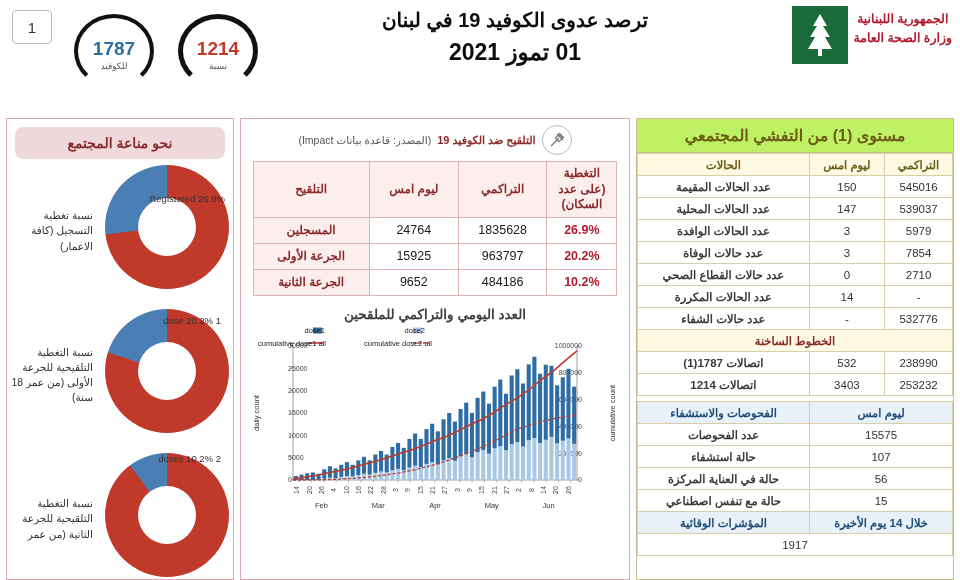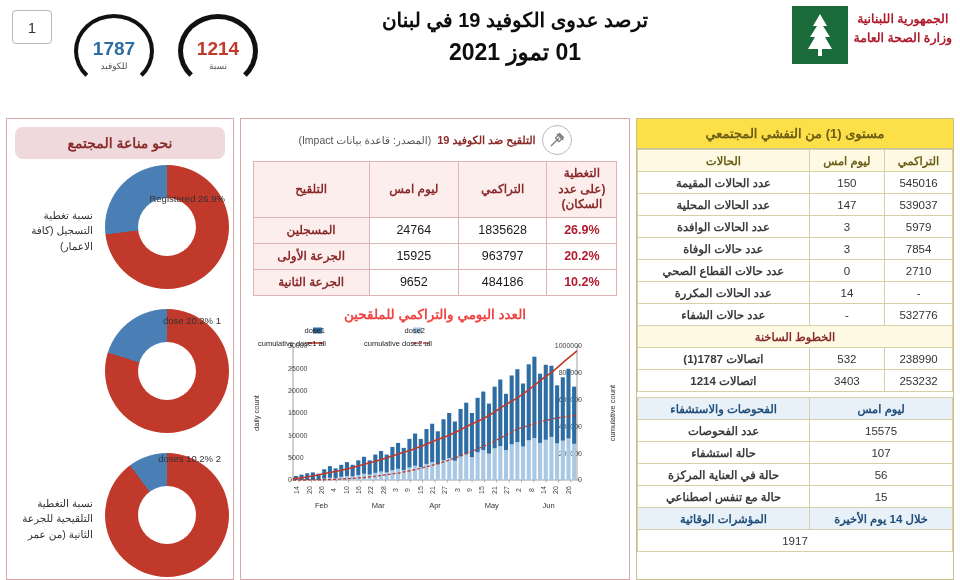--- a/index.html
+++ b/index.html
@@ -103,24 +103,24 @@
     gap: 6px;
   }
 
   
   .col-right {
     width: 318px;
     border: 1px solid #c9bf8e;
     background: #fff;
   }
   .cl-title {
-    background: #fde047;
+    background: #bef264;
     border-bottom: 1px solid #c9bf8e;
     text-align: center;
-    font-size: 13px; font-weight: bold;
+    font-size: 16px; font-weight: bold;
     color: #6b5d16;
     padding: 7px 8px;
   }
   table.grid {
     width: 100%;
     border-collapse: collapse;
     font-size: 11.5px;
   }
   table.grid td, table.grid th {
     border: 1px solid #d6cfa8;
@@ -195,21 +195,21 @@
     font-size: 12px;
     margin-top: 24px;
   }
   table.vax td.pct { color: #b01c2e; font-weight: bold; }
   .regtxt {
     font-size: 9.5px; color: #444; text-align:center; line-height:1.3;
     width: 70px;
   }
   .chart-title {
     text-align: center;
-    font-size: 13.5px; font-weight: bold; color: #ef4444;
+    font-size: 13.5px; font-weight: bold; color: #404040;
     margin-top: 10px;
   }
   .chart-area { flex: 1; position: relative; padding: 2px 6px 0 6px; }
 
   
   .col-left {
     width: 228px;
     border: 1px solid #d9a7a7;
     background: #fff;
     position: relative;
@@ -632,20 +632,21 @@
         <div class="donut-cap" id="cap0" style="right:4px; top:28px;">Registered 26.9%</div>
       </div>
       <div class="donut-label">نسبة تغطية التسجيل (كافة الاعمار)</div>
     </div>
 
     <div class="donut-row">
       <div class="donut-wrap">
         <div class="donut" id="donut1" style="background: conic-gradient(rgb(192, 57, 43) 0deg, rgb(192, 57, 43) 287.28deg, rgb(74, 127, 181) 287.28deg, rgb(74, 127, 181) 360deg);"></div>
         <div class="donut-cap" id="cap1" style="right:8px; top:6px;">1 dose 20.2%</div>
       </div>
+      <div class="donut-label">نسبة التغطية التلقيحية للجرعة الأولى (من عمر 18 سنة)</div>
     </div>
 
     <div class="donut-row">
       <div class="donut-wrap">
         <div class="donut" id="donut2" style="background: conic-gradient(rgb(192, 57, 43) 0deg, rgb(192, 57, 43) 323.28deg, rgb(74, 127, 181) 323.28deg, rgb(74, 127, 181) 360deg);"></div>
         <div class="donut-cap" id="cap2" style="right:8px; top:0px;">2 doses 10.2%</div>
       </div>
       <div class="donut-label">نسبة التغطية التلقيحية للجرعة الثانية (من عمر</div>
     </div>
   </div>

